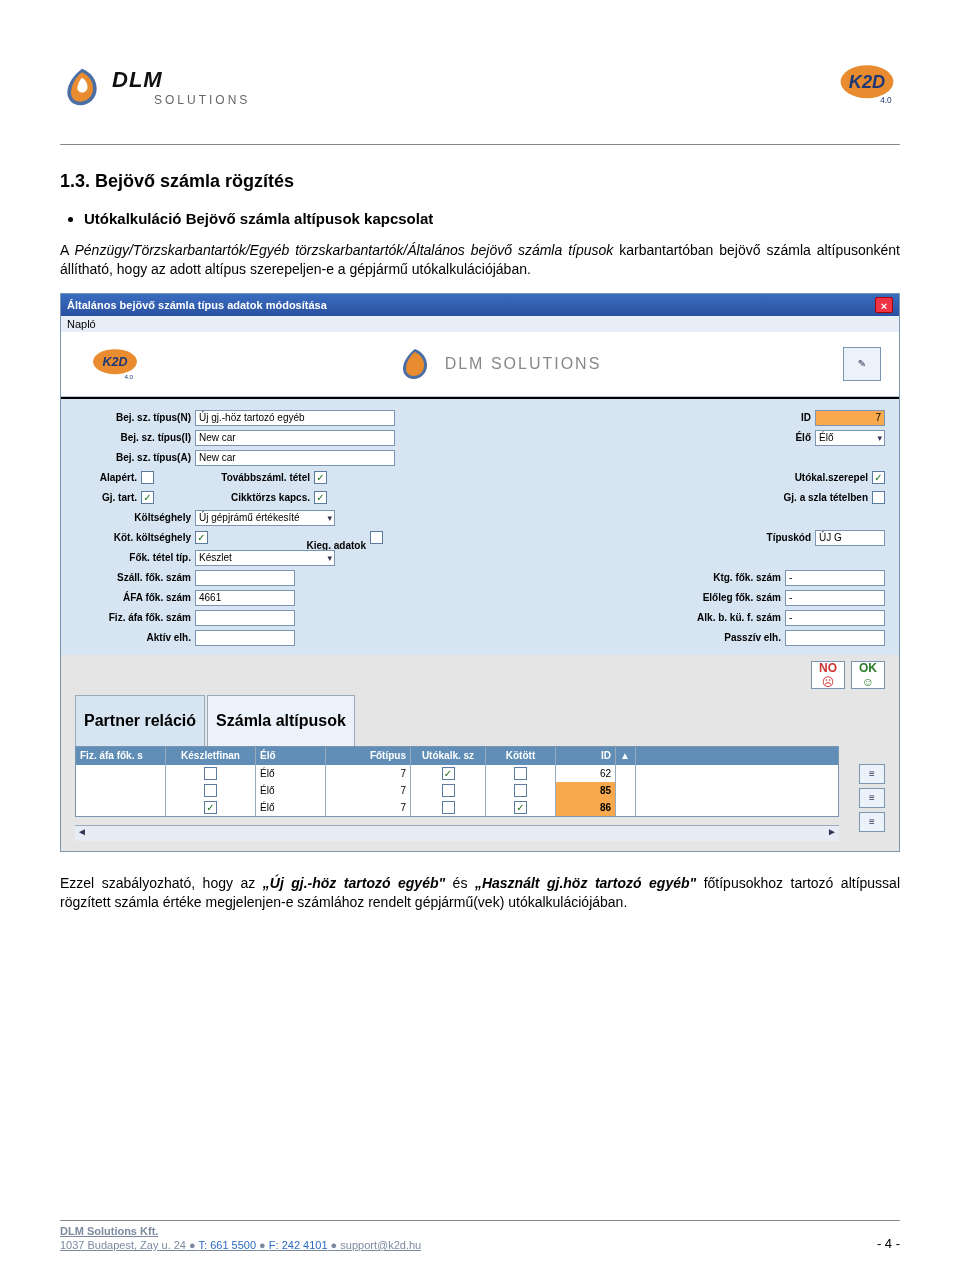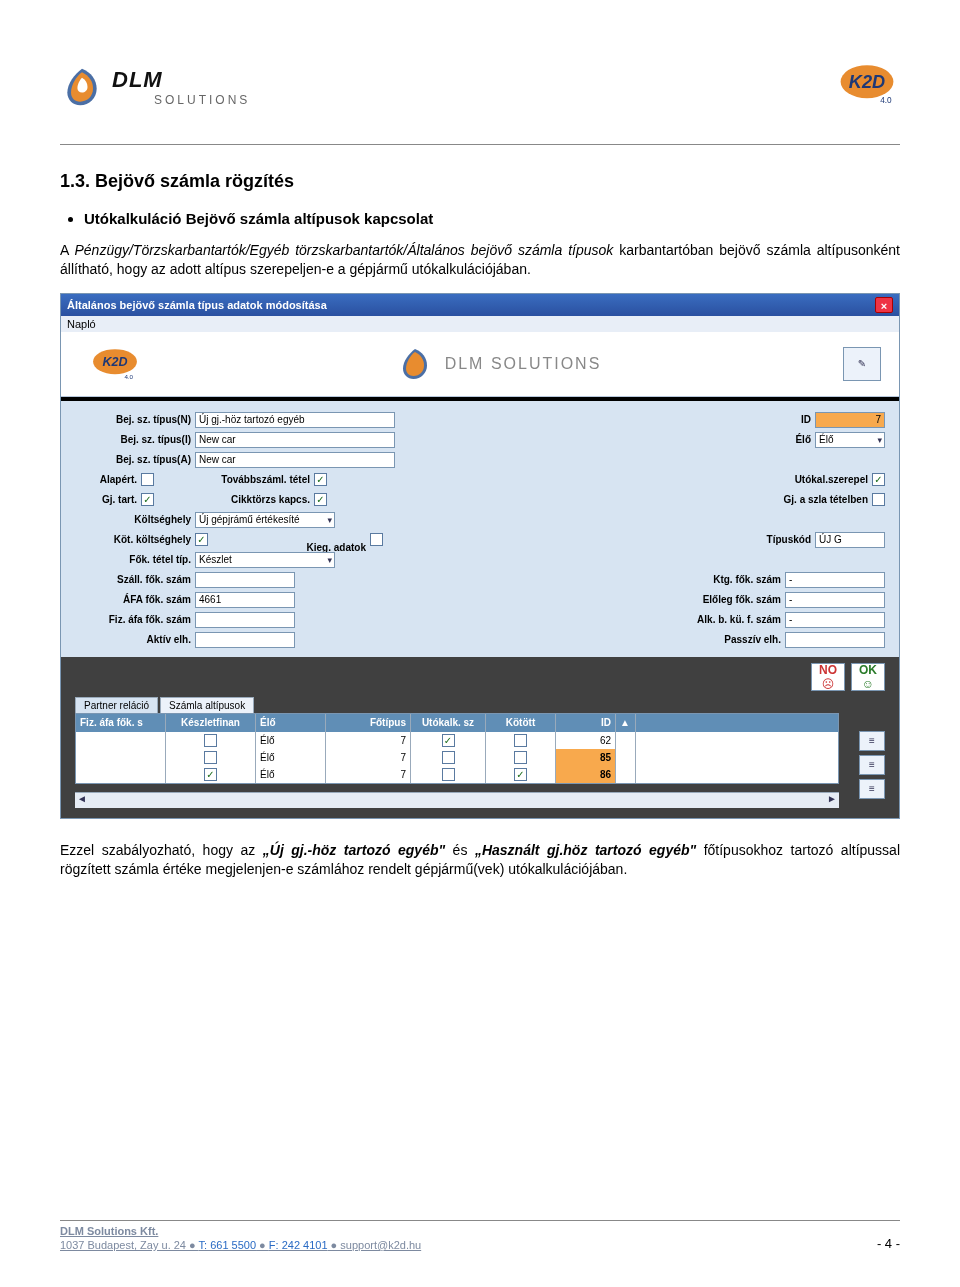--- a/index.html
+++ b/index.html
@@ -37,21 +37,21 @@
   h2 { font-size: 18px; font-weight: 700; margin: 0 0 18px 0; }
   ul.bullet { margin: 0 0 14px 24px; padding: 0; }
   ul.bullet li { font-weight: 700; font-size: 15px; margin-bottom: 10px; }
   p.body { font-size: 14px; line-height: 1.35; text-align: justify; margin: 0 0 14px 0; }
   .ital { font-style: italic; }
   .boldital { font-style: italic; font-weight: 700; }
 
   
   .app-window {
     border: 1px solid #7a96b2;
-    background: #404040;
+    background: #e5e5e5;
     margin: 10px 0 22px 0;
     font-size: 11px;
   }
   .titlebar {
     background: linear-gradient(#3a6dc0, #2a50a0);
     color: #fff;
     font-weight: 700;
     padding: 3px 6px;
     display: flex;
     justify-content: space-between;
@@ -71,21 +71,21 @@
     align-items: center;
     justify-content: space-between;
     padding: 14px 18px;
     border-bottom: 1px solid #b8c8dc;
   }
   .topbanner .left { display:flex; align-items:center; gap:4px;}
   .topbanner svg { height: 36px; }
   .form-area {
     background: #d7e4f2;
     padding: 10px 14px 6px 14px;
-    border-top: 4px solid #000000;
+    border-top: 2px solid #000000;
   }
   .form-row { display: flex; align-items: center; margin-bottom: 2px; height: 18px; }
   .lbl { font-weight: 700; text-align: right; font-size: 10px; padding-right: 4px; }
   .c1 { width: 120px; }
   .fld {
     background: #fff;
     border: 1px solid #7a96b2;
     height: 16px;
     padding: 0 3px;
     font-size: 10px;
@@ -99,21 +99,21 @@
   .chk { width:13px; height:13px; border:1px solid #5a7aa0; background:#fff; display:inline-block; text-align:center; font-size:10px; line-height:11px; color:#1a6b1a; }
   .chk.on::before { content:"✓"; }
   .spacer { flex: 1; }
 
   .btnrow { display:flex; justify-content:flex-end; gap:6px; padding: 6px 14px; }
   .btn { width:34px; height:28px; border:1px solid #7a96b2; background:#fff; font-size:12px; display:flex; flex-direction:column; align-items:center; justify-content:center; }
   .btn .no { color:#c33; font-weight:700; }
   .btn .ok { color:#2a7b2a; font-weight:700; }
 
   .tabs { display:flex; gap:2px; padding: 0 14px; }
-  .tab { background:#ecf2fa; border:1px solid #9ab; border-bottom:none; padding:2px 8px; font-size:10px; }
+  .tab { background:#ecf2fa; border:1px solid #9ab; border-bottom:none; padding:16px 8px; font-size:16px;font-weight:bold; }
   .tab.inactive { background:#d7e4f2; }
 
   .grid { margin: 0 14px 8px 14px; border:1px solid #7a96b2; background:#fff; }
   .grid-head { display:flex; background:#608eb6; color:#fff; font-weight:700; font-size:10px; height:18px; }
   .gh, .gc { border-right:1px solid #9ab; padding:1px 4px; overflow:hidden; white-space:nowrap; display:flex; align-items:center; }
   .col-fiz{width:90px;} .col-kesz{width:90px;justify-content:center;} .col-elo{width:70px;} .col-fot{width:85px;text-align:right;justify-content:flex-end;} .col-uto{width:75px;justify-content:center;position:relative;} .col-kot{width:70px;justify-content:center;} .col-id{width:60px;text-align:right;justify-content:flex-end;} .col-scroll{width:20px;}
   .grid-row { display:flex; height:17px; font-size:10px; }
   .grid-row .gc { background:#fff; }
   .grid-row .gc.orange { background:#f8a94d;font-weight:bold; }
   .red-outline {

